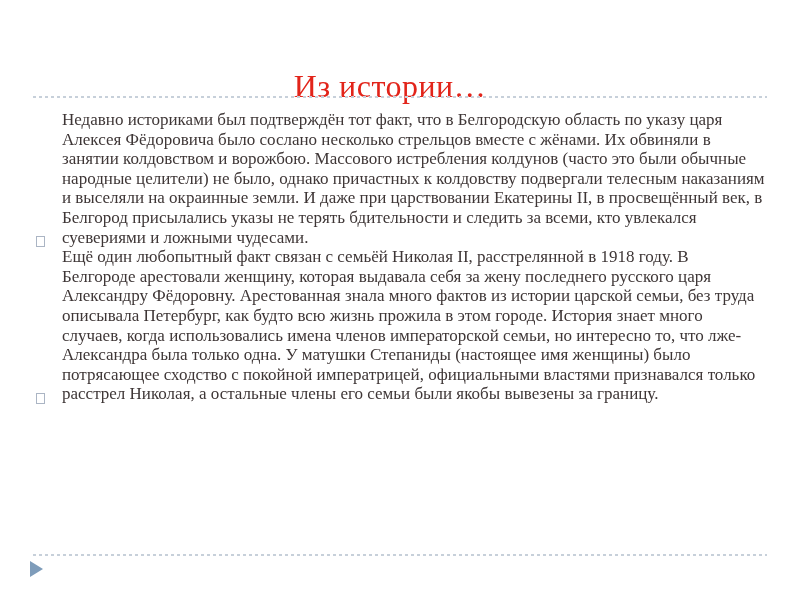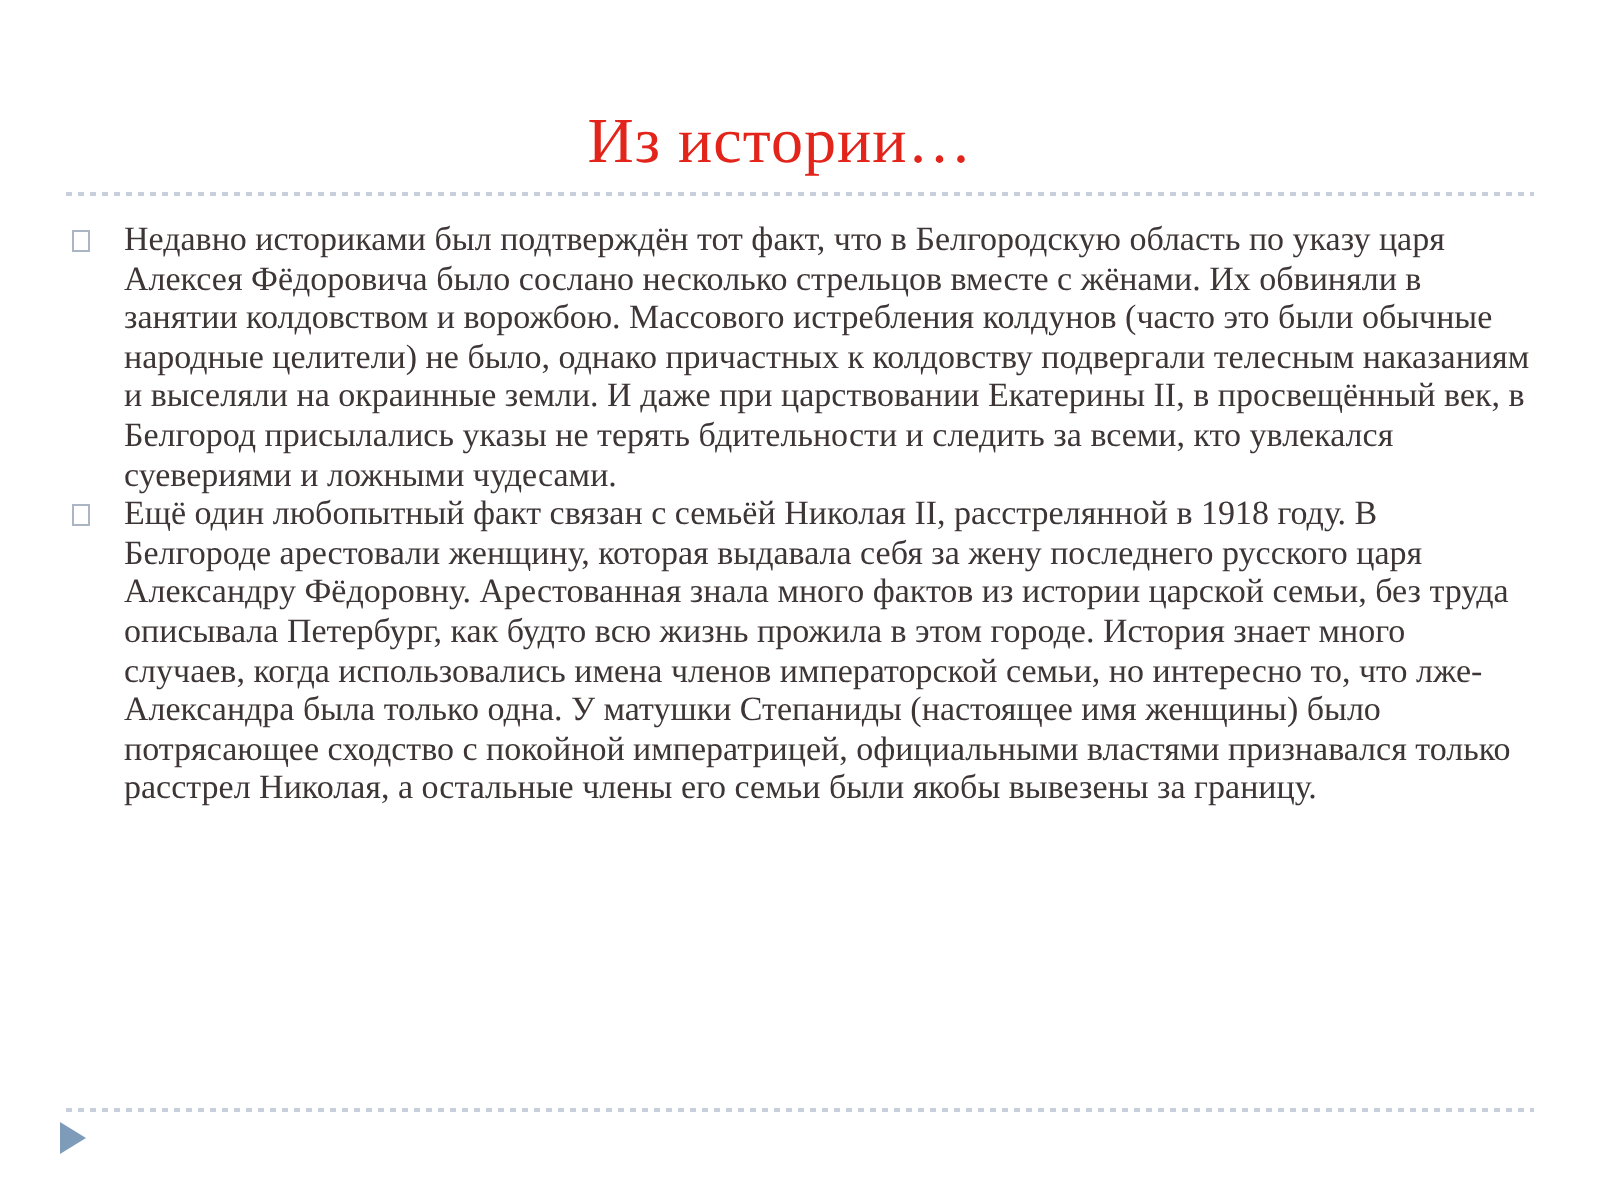--- a/index.html
+++ b/index.html
@@ -10,21 +10,21 @@
   .slide {
     position: relative;
     width: 800px;
     height: 600px;
     background: #ffffff;
     overflow: hidden;
     font-family: "Liberation Serif", "DejaVu Serif", serif;
   }
   .slide-title {
     position: absolute;
-    top: 50px;
+    top: 66px;
     left: 0;
     width: 780px;
     text-align: center;
     font-size: 32px;
     line-height: 40px;
     color: #e2241a;
     letter-spacing: 0.5px;
   }
   .dotted-rule {
     position: absolute;
@@ -40,21 +40,21 @@
   .rule-top { top: 96px; }
   .rule-bottom { top: 554px; }
   .content {
     position: absolute;
     top: 110px;
     left: 36px;
     width: 730px;
   }
   .bullet-item {
     display: flex;
-    align-items: flex-start;
+    align-items: flex-end;
   }
   .bullet-item + .bullet-item {
   }
   .bullet-square {
     flex: 0 0 auto;
     width: 7px;
     height: 9px;
     margin-top: 5px;
     margin-right: 17px;
     border: 1px solid #abb5c4;

